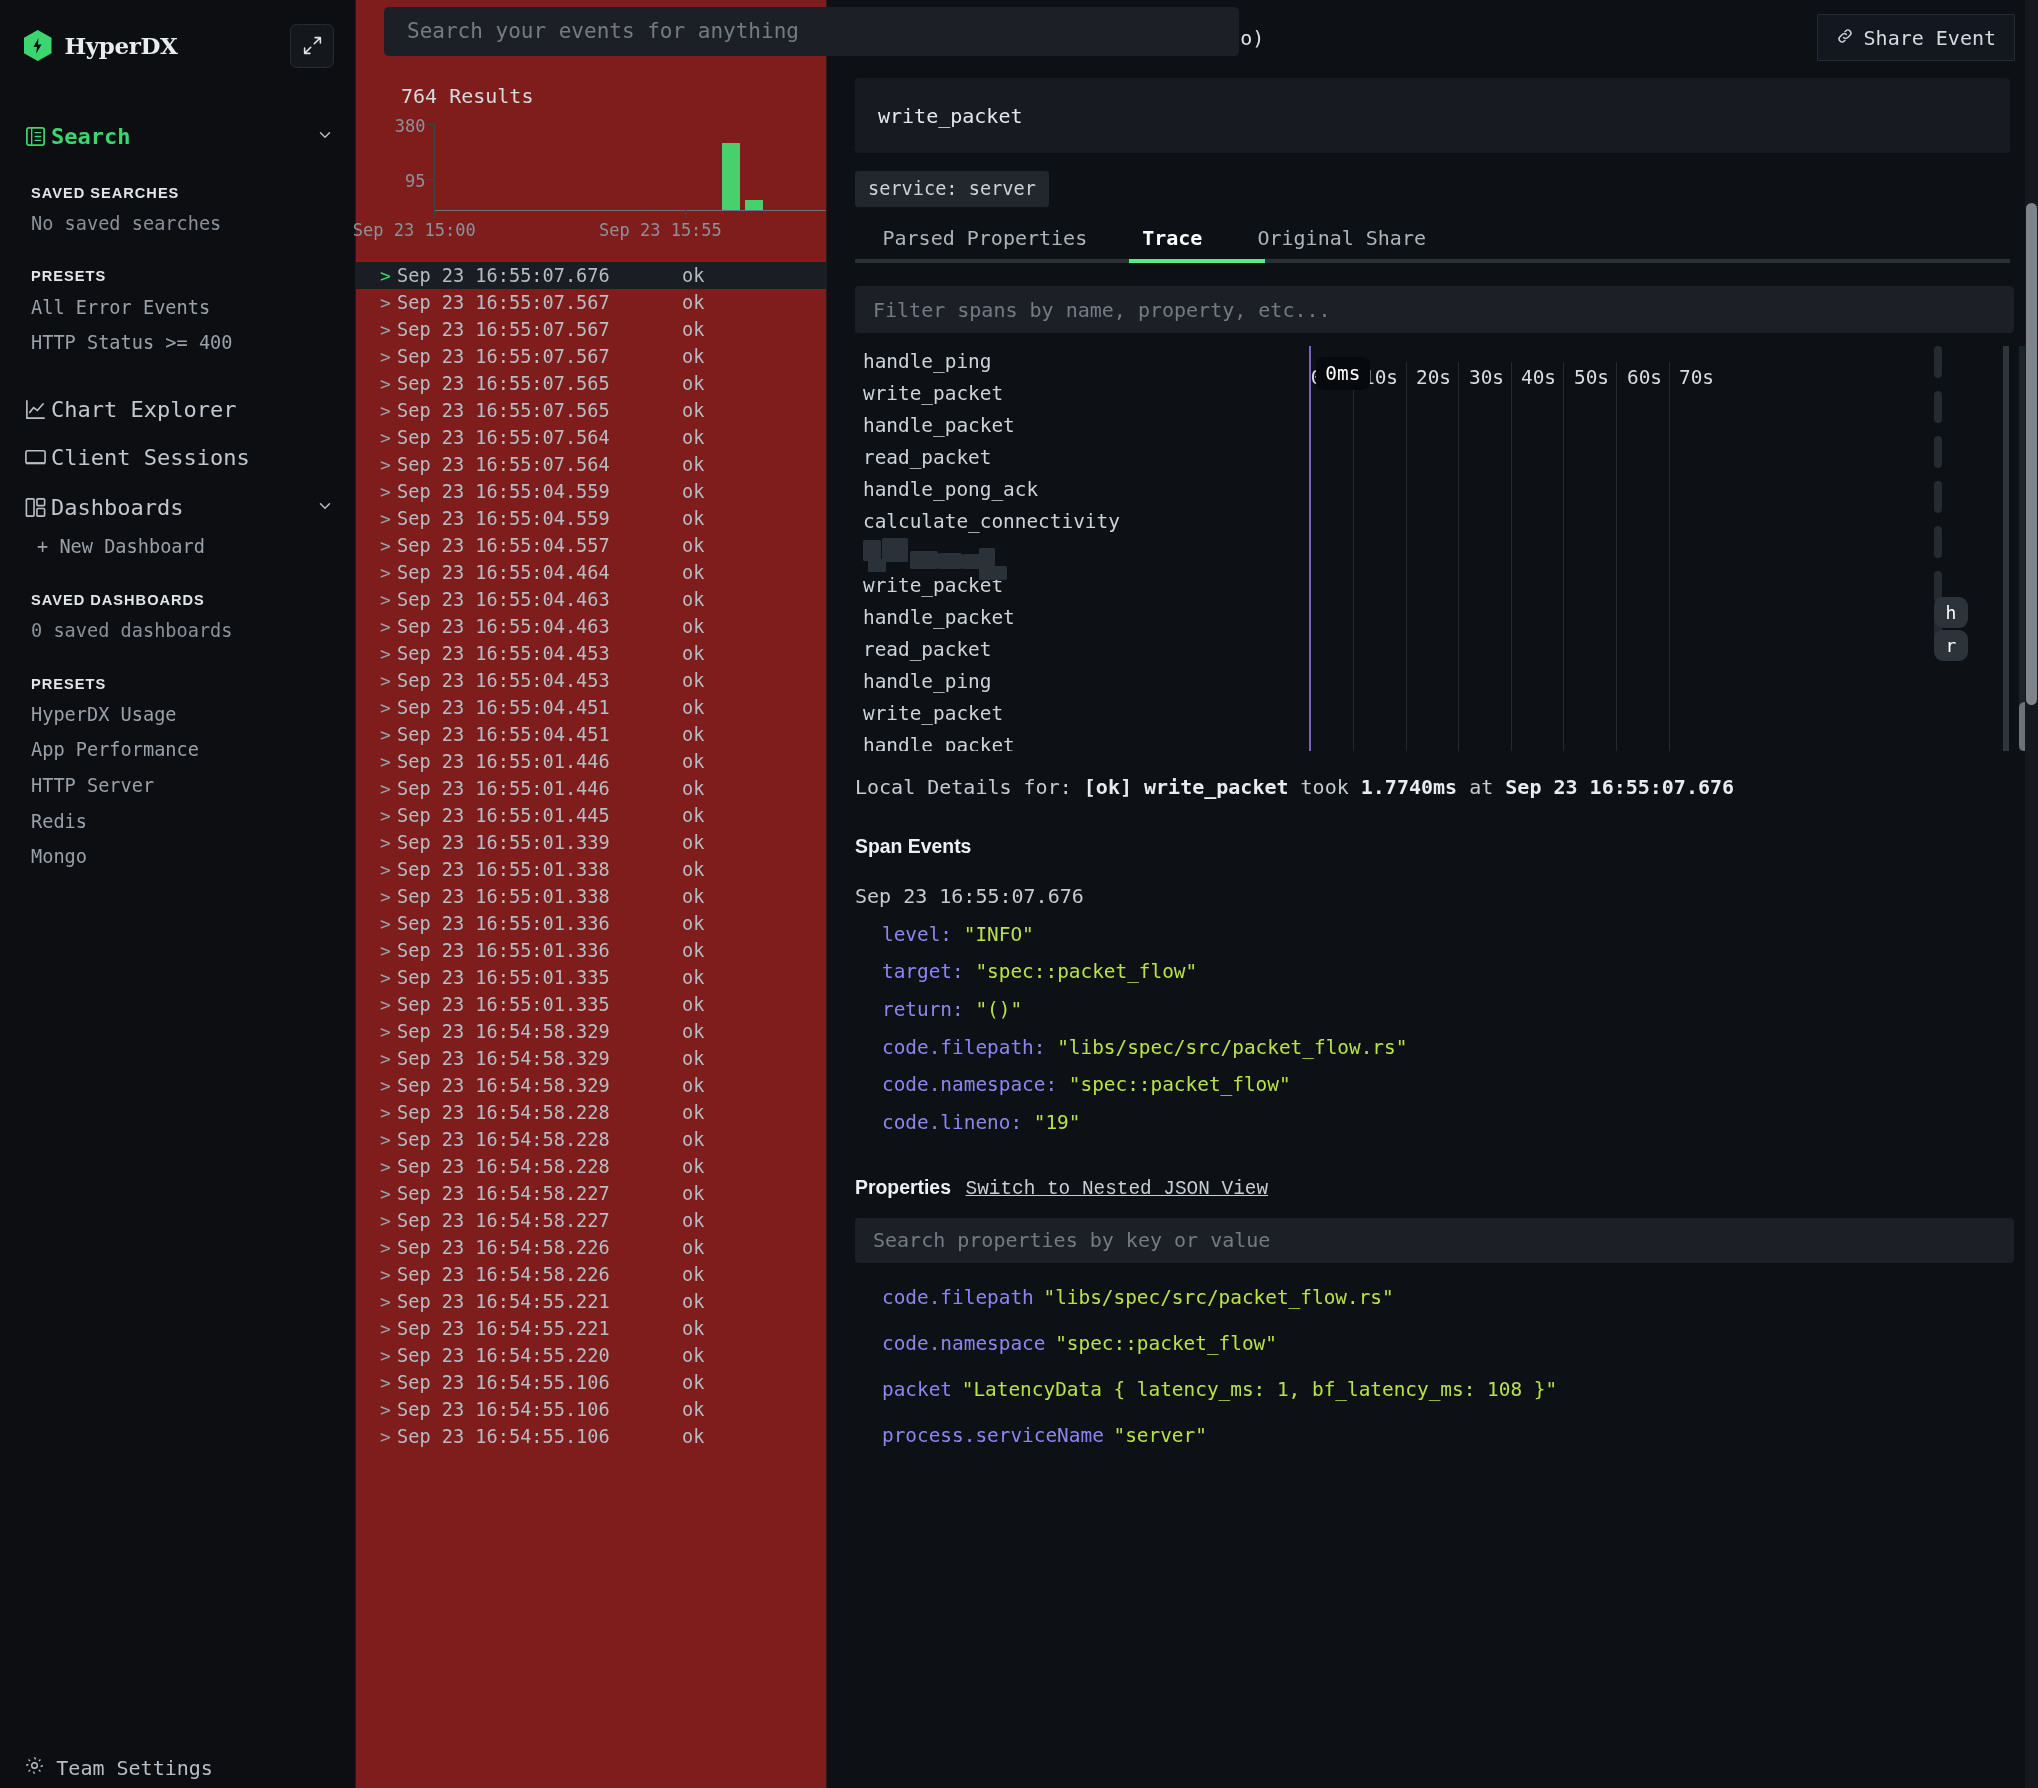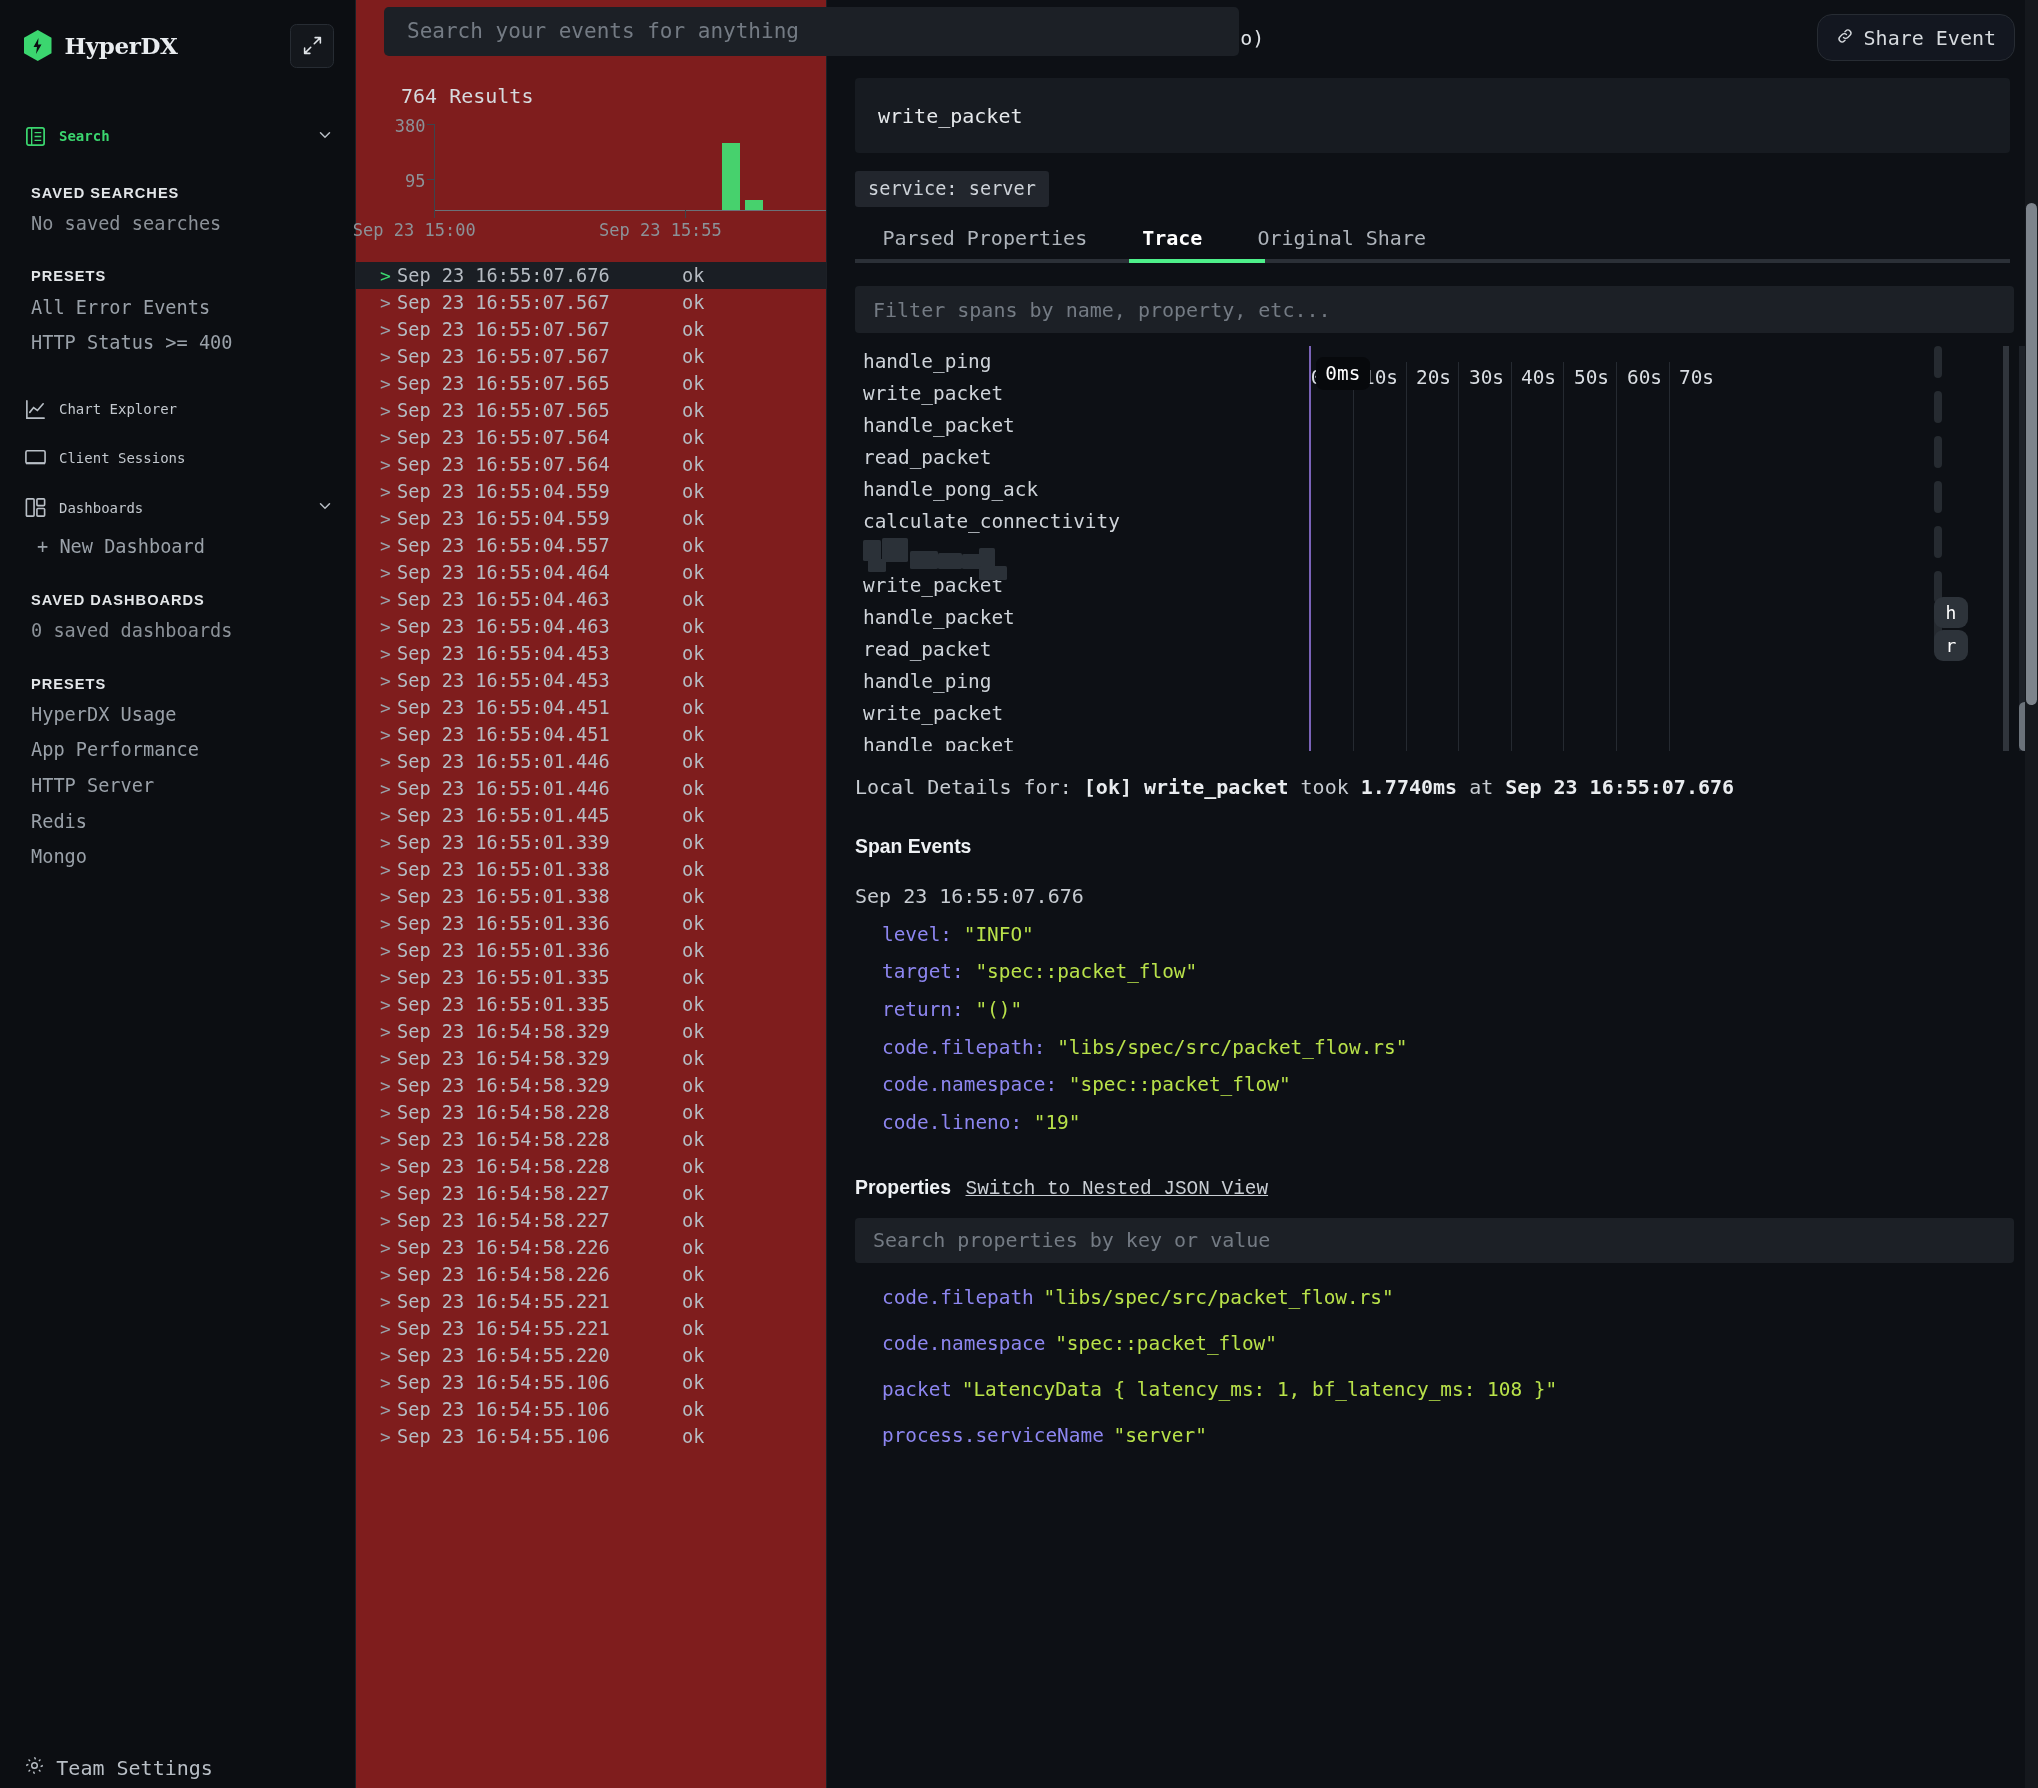--- a/index.html
+++ b/index.html
@@ -42,21 +42,21 @@
   }
   .expand-btn svg { width: 21px; height: 21px; }
 
   .nav-main {
     display: flex; align-items: center;
     padding: 0 21px 0 24px; height: 42px; margin-top: 42px;
     cursor: pointer;
   }
   .nav-main .nico { width: 24px; flex: 0 0 24px; display:flex; align-items:center;}
   .nav-main .nlabel {
-    font-size: 14px; margin-left: 11px; letter-spacing: 0px;
+    font-size: 22px; margin-left: 3px; letter-spacing: 0px;
   }
   .nav-main.active .nlabel { color: #3bd66f; font-weight: bold; }
   .nav-main .nlabel { color: #c3c8ce; }
   .nav-chev { margin-left: auto; }
   .nav-chev svg { width: 18px; height: 18px; }
 
   .sec-head {
     color: #e3e6e9; font-family: "Liberation Sans", sans-serif;
     font-weight: bold; font-size: 14.6px; letter-spacing: 1px;
     padding: 0 0 0 31px; margin-top: 27.5px; margin-bottom: 4.9px;
@@ -129,21 +129,21 @@
     border-left: 0.8px solid #1c2026;
     overflow: hidden;
   }
   .rp-head {
     display: flex; align-items: center;
     padding: 0 23px 0 28px; height: 75px;
   }
   .rp-head .evt-title { color: #dfe3e7; font-size: 20px; }
   .share-btn {
     margin-left: auto; display: flex; align-items: center;
-    border: 0.8px solid #272c33; border-radius: 15px; background: #131720;
+    border: 0.8px solid #272c33; border-radius: 1px; background: #131720;
     padding: 10.5px 18px; cursor: pointer;
   }
   .share-btn svg { width: 18px; height: 18px; margin-right: 9.7px; }
   .share-btn span { color: #d6dade; font-size: 20px; }
 
   .msg-box {
     margin: 3.2px 28px 0 28px; background: #171b21; border-radius: 4px;
     height: 75px; display: flex; align-items: center; padding: 0 23px;
   }
   .msg-box span { color: #e6e9ec; font-size: 20px; }

